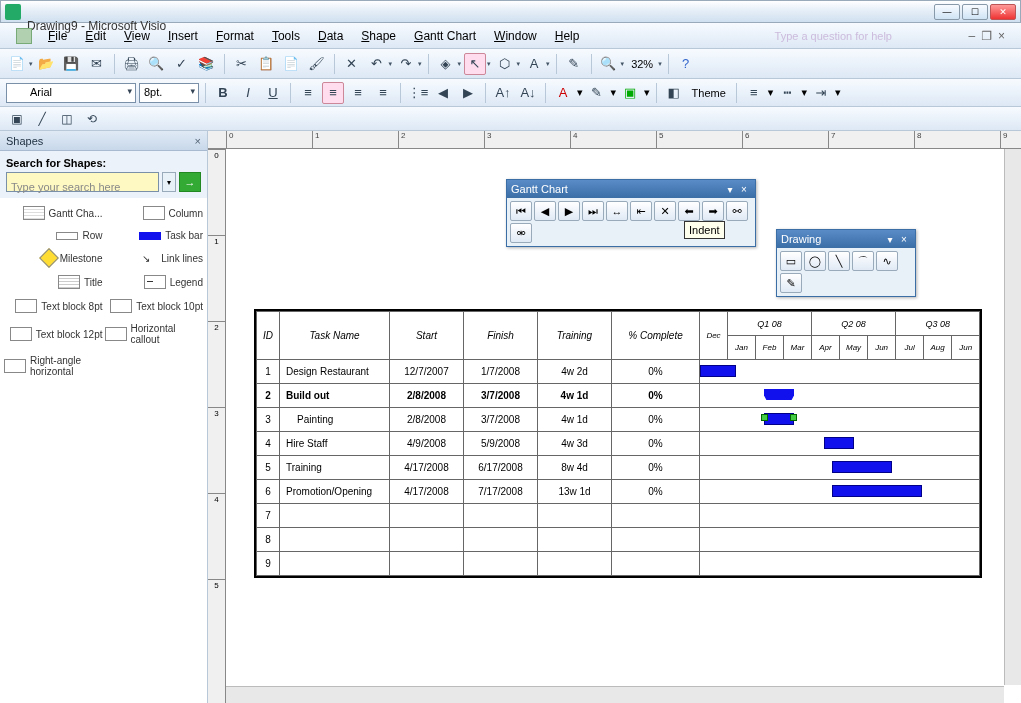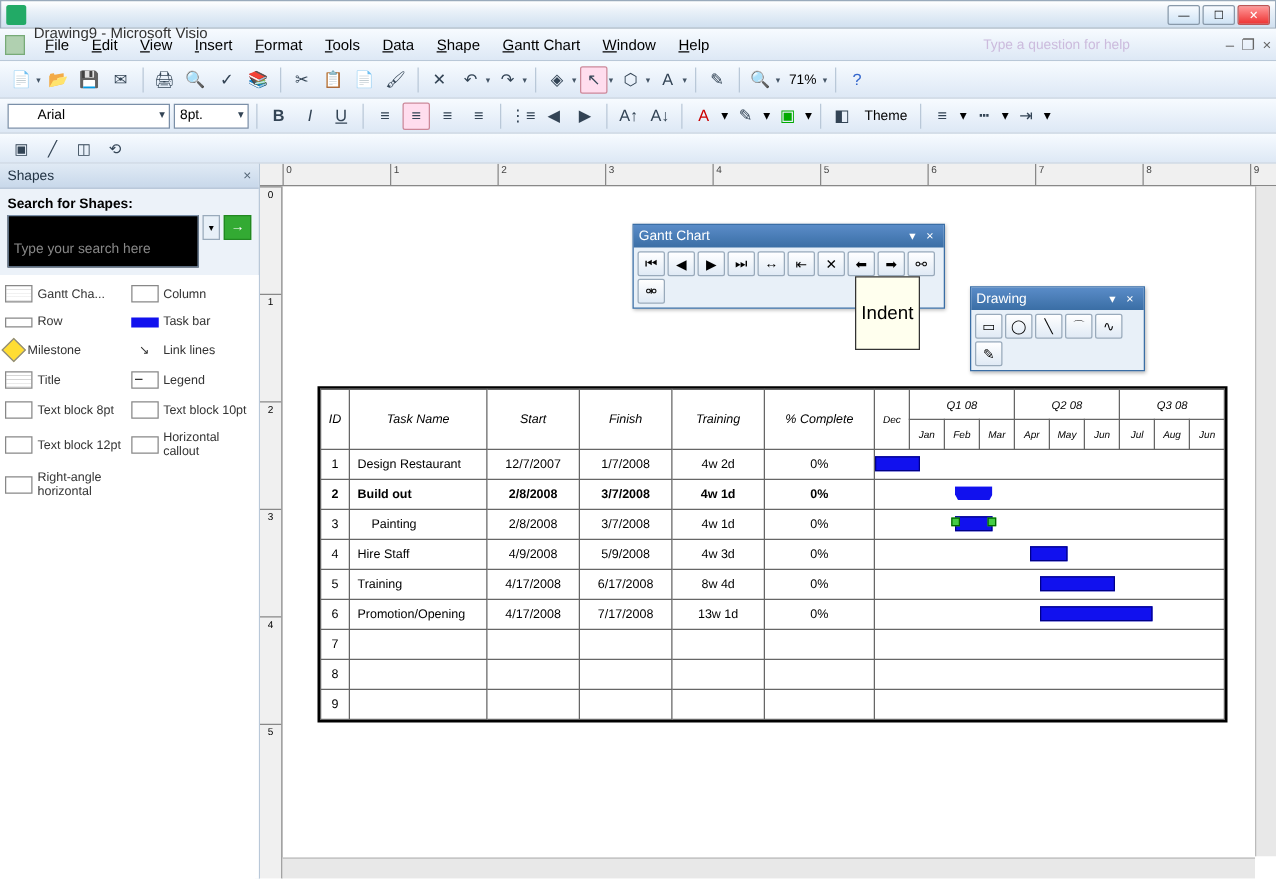--- a/index.html
+++ b/index.html
@@ -5,21 +5,21 @@
 * { box-sizing: border-box; margin: 0; padding: 0; font-family: Tahoma, Arial, sans-serif; }
 body { background: #fff; width: 1021px; height: 703px; overflow: hidden; font-size: 11px; }
 
 .titlebar { height: 23px; background: linear-gradient(#fff,#e8f0f8 40%,#d0e0f0); border: 1px solid #9ab; display: flex; align-items: center; padding: 0 4px; }
 .titlebar .vicon { width: 16px; height: 16px; background: #2a6; border-radius: 2px; margin-right: 6px; }
 .titlebar .title { flex: 1; font-size: 12px; color: #333; margin-top: 28px; }
 .titlebar .winbtns { display: flex; gap: 2px; }
 .titlebar .winbtn { width: 26px; height: 16px; border: 1px solid #89a; background: linear-gradient(#f8fbff,#cfe3f5); border-radius: 2px; font-size: 9px; display: flex; align-items: center; justify-content: center; cursor: pointer; }
 .titlebar .winbtn.close { background: linear-gradient(#f99,#e33); color: #fff; border-color: #b55; }
 
-.menubar { height: 26px; background: linear-gradient(#f7fbff,#dde8f5); border-bottom: 1px solid #b9c8d8; display: flex; align-items: center; padding: 0 4px; gap: 2px; }
+.menubar { height: 26px; background: linear-gradient(#f7fbff,#dde8f5); border-bottom: 1px solid #b9c8d8; display: flex; align-items: center; padding: 0 16px; gap: 2px; }
 .menubar .appicon { width: 16px; height: 16px; background: #b0d0b0; border: 1px solid #7a7; margin-right: 6px; }
 .menubar .mitem { padding: 3px 8px; font-size: 12px; cursor: pointer; }
 .menubar .mitem u { text-decoration: underline; }
 .menubar .helpbox { margin-left: auto; color: #cbd; font-size: 11px; width: 180px; }
 .menubar .mdibtns { display: flex; gap: 6px; margin-left: 12px; color: #666; }
 .menubar .mdibtns span { cursor: pointer; font-size: 12px; }
 
 .toolbar { height: 30px; background: linear-gradient(#f7fbff,#dde8f5); border-bottom: 1px solid #b9c8d8; display: flex; align-items: center; padding: 0 6px; gap: 3px; }
 .toolbar .tb { width: 22px; height: 22px; border: 1px solid transparent; border-radius: 2px; display: flex; align-items: center; justify-content: center; font-size: 13px; color: #345; cursor: pointer; }
 .toolbar .sep { width: 1px; height: 20px; background: #b9c8d8; margin: 0 3px; }
@@ -38,27 +38,27 @@
 .extrabar { height: 24px; background: linear-gradient(#f7fbff,#dde8f5); border-bottom: 1px solid #b9c8d8; display: flex; align-items: center; padding: 0 6px; gap: 3px; }
 .extrabar .tb { width: 22px; height: 20px; display: flex; align-items: center; justify-content: center; cursor: pointer; color: #345; font-size: 12px; }
 
 .workspace { display: flex; height: 572px; }
 
 .shapespanel { width: 208px; background: #ecf2f9; border-right: 1px solid #b9c8d8; display: flex; flex-direction: column; }
 .shapespanel .hdr { height: 20px; background: linear-gradient(#e0eaf5,#c8d8ea); border-bottom: 1px solid #a8bacf; padding: 3px 6px; font-size: 11px; color: #234; display: flex; align-items: center; }
 .shapespanel .hdr .x { margin-left: auto; cursor: pointer; color: #567; }
 .shapespanel .searchlbl { padding: 6px 6px 3px; font-size: 11px; font-weight: bold; }
 .shapespanel .searchrow { display: flex; padding: 0 6px 6px; gap: 3px; }
-.shapespanel .searchbox { flex: 1; height: 20px; border: 1px solid #7a8fa8; background: #000000; font-size: 11px; padding: 20px 4px; color: #888; }
+.shapespanel .searchbox { flex: 1; height: 20px; border: 1px solid #7a8fa8; background: #fef9c3; font-size: 11px; padding: 8px 4px; color: #888; }
 .shapespanel .gobtn { width: 22px; height: 20px; background: #3a3; color: #fff; display: flex; align-items: center; justify-content: center; font-size: 11px; border: 1px solid #282; cursor: pointer; }
 .shapespanel .ddbtn { width: 14px; height: 20px; border: 1px solid #9ab; background: #e8f0f8; display: flex; align-items: center; justify-content: center; font-size: 8px; cursor: pointer; }
 .shapespanel .stencil { background: linear-gradient(#eaf2fb,#d8e5f3); border-top: 1px solid #c0d0e0; border-bottom: 1px solid #a8bacf; padding: 2px 4px; font-size: 11px; color: #236; cursor: pointer; display: flex; align-items: center; gap: 3px; }
 .shapespanel .stencil .sic { width: 10px; height: 10px; background: #5a5; border: 1px solid #383; }
 .shapespanel .shapesgrid { flex: 1; background: #fff; padding: 8px 4px; display: grid; grid-template-columns: 1fr 1fr; gap: 10px 2px; align-content: start; }
-.shapespanel .sitem { display: flex; align-items: center; gap: 4px; font-size: 10px; color: #333; cursor: pointer; }
+.shapespanel .sitem { display: flex; align-items: center; gap: 4px; font-size: 10px; color: #333; cursor: pointer; justify-content: flex-end; }
 .shapespanel .sitem .ico { width: 22px; height: 14px; flex-shrink: 0; display: flex; align-items: center; justify-content: center; }
 .ico-ganttchart { border: 1px solid #888; background: repeating-linear-gradient(#fff,#fff 2px,#ddd 2.5px,#fff 3px); }
 .ico-column { border: 1px solid #888; background: #fff; font-size: 6px; }
 .ico-row { border: 1px solid #888; background: #fff; height: 8px !important; }
 .ico-taskbar { background: #11e; height: 8px !important; }
 .ico-milestone { width: 14px !important; height: 14px !important; background: #fd3; transform: rotate(45deg); border: 1px solid #888; }
 .ico-linklines::after { content: "↘"; color: #333; }
 .ico-title { border: 1px solid #888; background: repeating-linear-gradient(#fff,#fff 2px,#ccc 2.5px,#fff 3px); }
 .ico-legend { border: 1px solid #888; background: #fff; position: relative; }
 .ico-legend::before { content: ""; position: absolute; left: 2px; top: 5px; width: 6px; height: 1px; background: #333; }
@@ -70,21 +70,21 @@
 .vruler { width: 18px; background: #f0f0f0; border-right: 1px solid #888; position: absolute; left: 0; top: 18px; bottom: 0; font-size: 8px; }
 .vruler .tick { position: absolute; left: 0; width: 100%; border-top: 1px solid #888; padding-top: 1px; text-align: center; }
 .page { position: absolute; left: 38px; top: 38px; right: 0; bottom: 0; background: #fff; }
 
 .floatwin { position: absolute; border: 1px solid #3a6ea5; background: #e8f0f8; box-shadow: 1px 1px 3px rgba(0,0,0,.3); }
 .floatwin .fhdr { height: 18px; background: linear-gradient(#5a8cc8,#3a6ea5); color: #fff; font-size: 11px; padding: 2px 4px; display: flex; align-items: center; }
 .floatwin .fhdr .fttl { flex: 1; }
 .floatwin .fhdr .fbtn { width: 14px; text-align: center; cursor: pointer; font-size: 10px; }
 .floatwin .fbody { padding: 3px; display: flex; gap: 2px; flex-wrap: wrap; }
 .floatwin .ftb { width: 22px; height: 20px; border: 1px solid #9ab; background: linear-gradient(#fff,#e0eaf5); display: flex; align-items: center; justify-content: center; font-size: 11px; cursor: pointer; border-radius: 2px; }
-.tooltip { position: absolute; background: #ffe; border: 1px solid #333; padding: 20px 4px; font-size: 15px; }
+.tooltip { position: absolute; background: #ffe; border: 1px solid #333; padding: 2px 4px; font-size: 11px; }
 
 .gantt { position: absolute; left: 8px; top: 140px; border: 2px solid #000; background: #fff; }
 .gantt table { border-collapse: collapse; }
 .gantt th, .gantt td { border: 1px solid #666; font-size: 10px; padding: 4px 6px; text-align: center; vertical-align: middle; height: 24px; }
 .gantt th { background: #fff; font-style: italic; font-weight: normal; }
 .gantt .tname { text-align: left; width: 110px; }
 .gantt .bold td { font-weight: bold; }
 .gantt .tlcell { width: 40px; padding: 0; position: relative; }
 .gantt .qhdr { font-style: italic; font-size: 9px; text-align: center; }
 .gantt .mhdr { font-style: italic; font-size: 8px; width: 28px; }
@@ -151,21 +151,21 @@
     <span class="dd">▾</span>
   <div class="tb">⬡</div>
     <span class="dd">▾</span>
   <div class="tb">A</div>
     <span class="dd">▾</span>
   <div class="sep"></div>
   <div class="tb">✎</div>
   <div class="sep"></div>
   <div class="tb">🔍</div>
     <span class="dd">▾</span>
-  <div class="zoom">71%</div>
+  <div class="zoom">32%</div>
     <span class="dd">▾</span>
   <div class="sep"></div>
   <div class="tb" style="color:#36c">?</div>
 </div>
 
 <div class="fmtbar">
   <div class="combo font">Arial</div>
   <div class="combo size">8pt.</div>
   <div class="sep"></div>
   <div class="tb">

